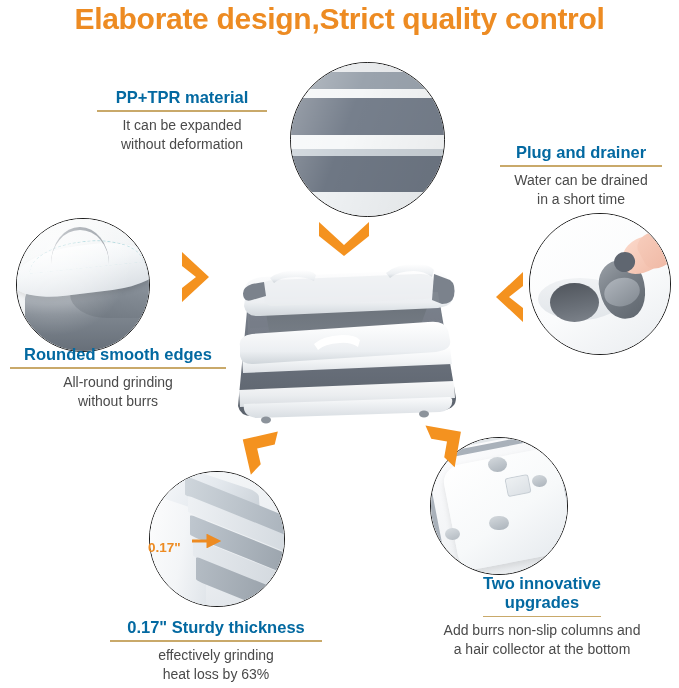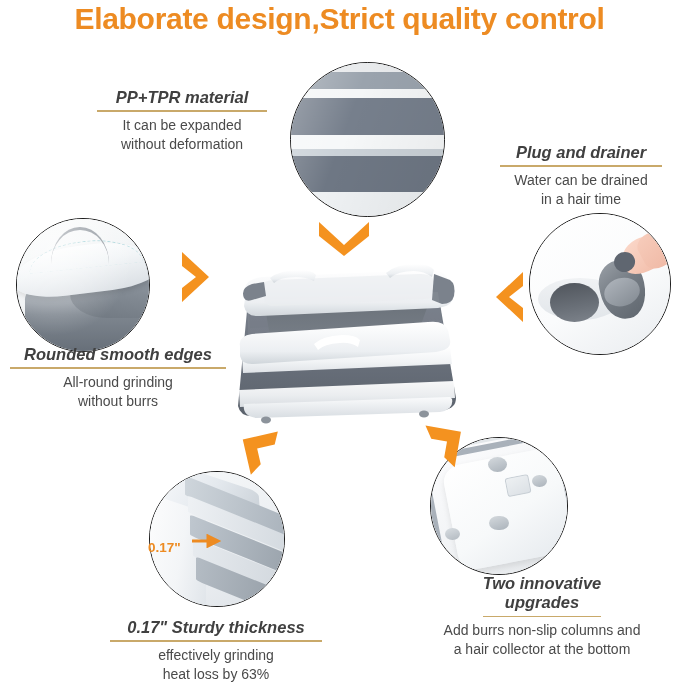--- a/index.html
+++ b/index.html
@@ -30,24 +30,23 @@
     color: #ED8B22;
     letter-spacing: -0.3px;
     white-space: nowrap;
   }
 
   
   .callout { position: absolute; }
   .callout .head {
     font-size: 16.5px;
     font-weight: bold;
-    color: #404040;
+    color: #0369a1;
     line-height: 1.18;
     white-space: nowrap;
-    font-style: italic;
   }
   .callout .rule {
     height: 1.5px;
     background: #C9A96A;
     margin: 3px auto 4px auto;
   }
   .callout .body {
     font-size: 14px;
     color: #4a4a4a;
     line-height: 1.33;
@@ -129,21 +128,21 @@
     <div class="head">PP+TPR material</div>
     <div class="rule" style="width:170px;"></div>
     <div class="body">It can be expanded</div>
     <div class="body">without deformation</div>
   </div>
 
   <div class="callout c-center" style="left:488px; top:143px; width:186px;text-align:center;">
     <div class="head">Plug and drainer</div>
     <div class="rule" style="width:162px;"></div>
     <div class="body">Water can be drained</div>
-    <div class="body">in a hair time</div>
+    <div class="body">in a short time</div>
   </div>
 
   <div class="inset" style="left:16px; top:218px; width:132px; height:132px;">
     <div class="sheen" style="left:0;top:0;right:0;bottom:0;background:linear-gradient(160deg,#fbfcfc 0%,#eef1f3 55%,#dfe3e7 100%);"></div>
 
     <div class="sheen" style="left:6%; top:44%; width:100%; height:60%;
                 background:linear-gradient(180deg,#b9c0c7 0%,#7e868f 48%,#646c76 100%);
                 border-radius:40% 30% 0 0 / 28% 22% 0 0;"></div>
 
     <div class="sheen" style="left:40%; top:30%; width:70%; height:45%;

